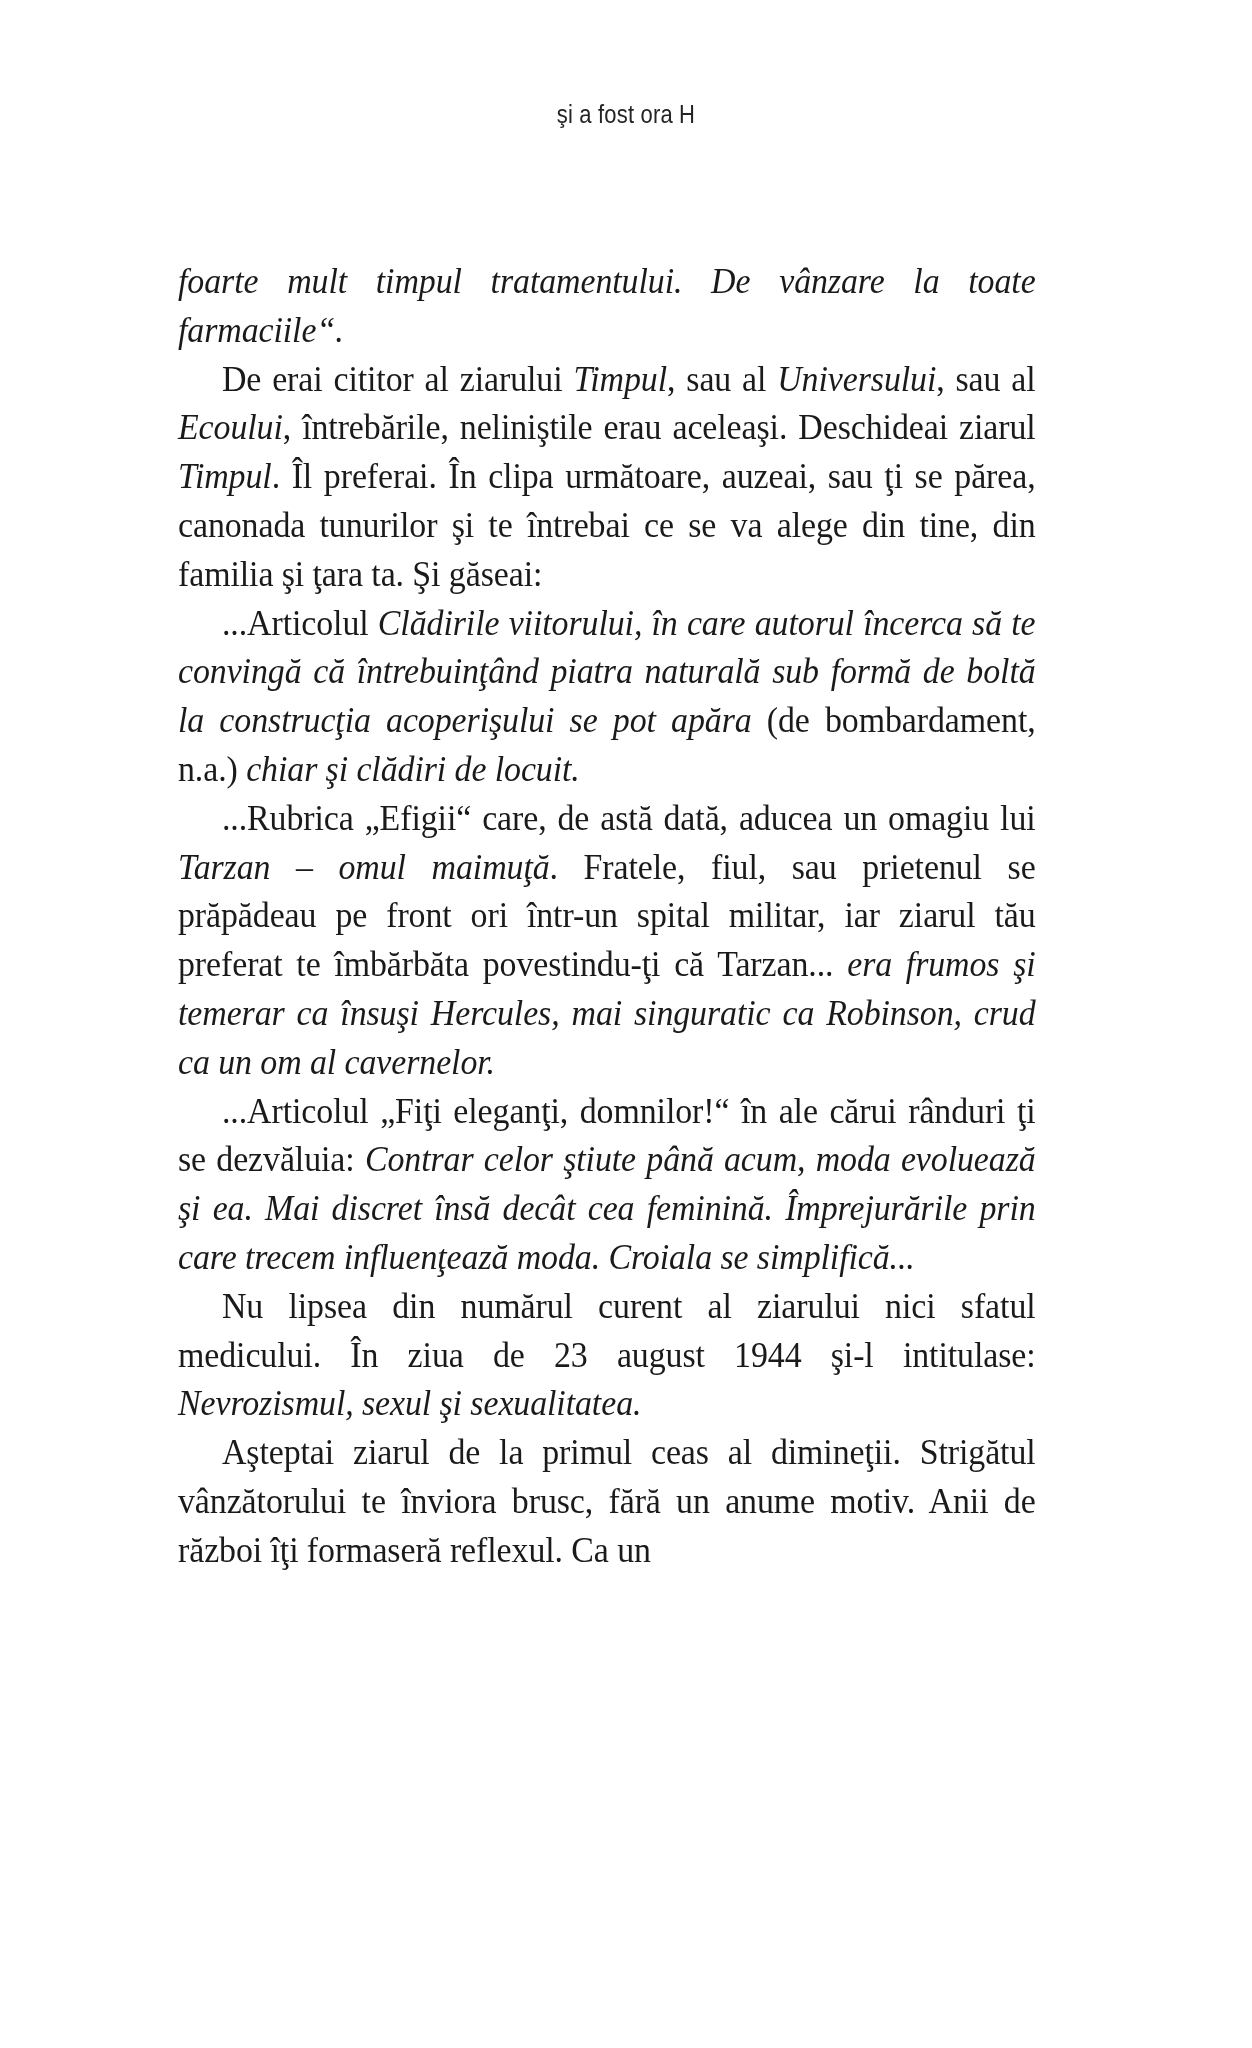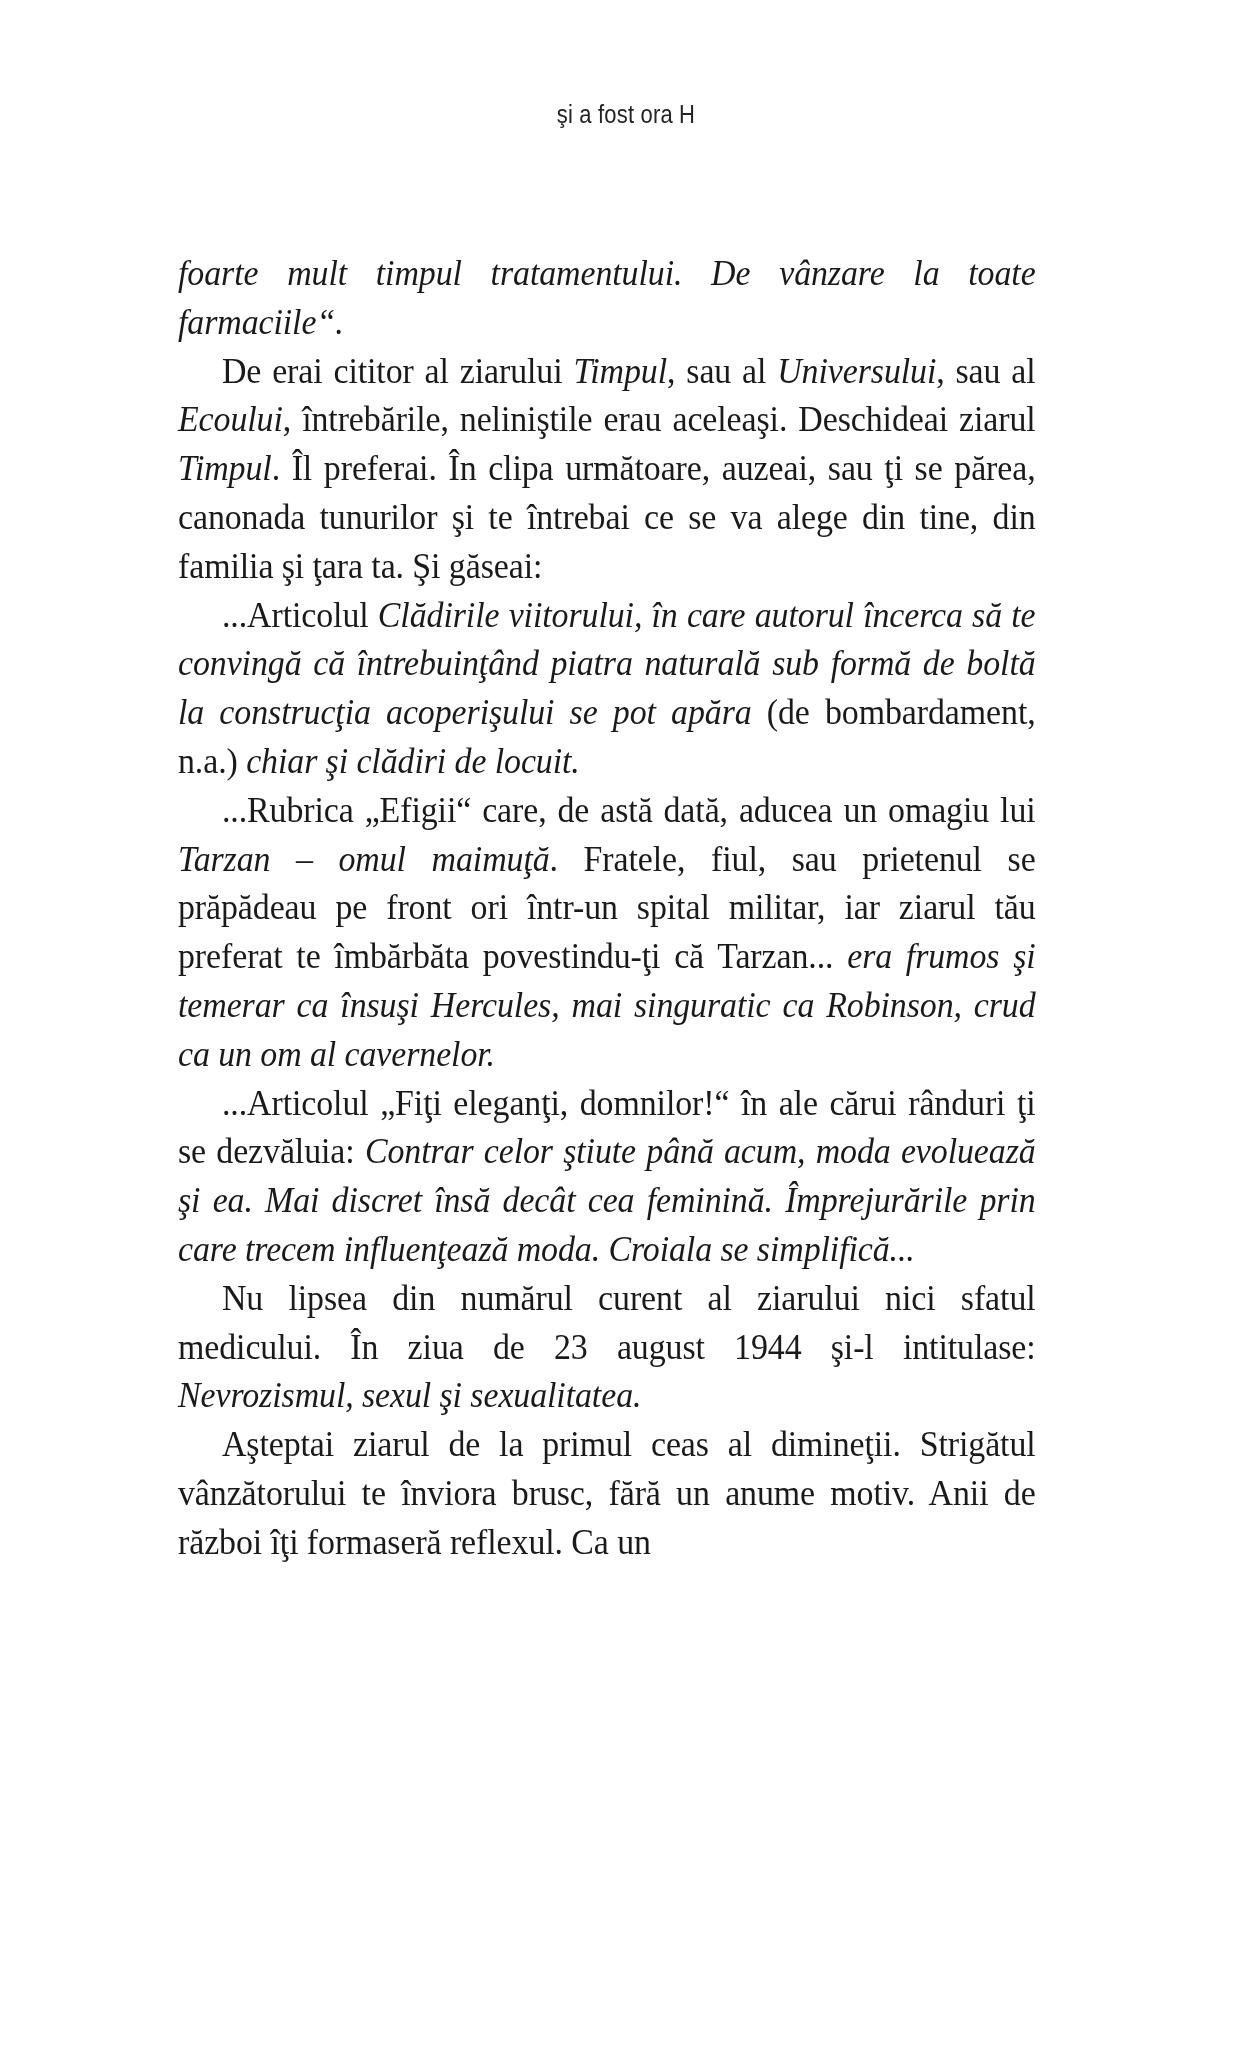--- a/index.html
+++ b/index.html
@@ -24,21 +24,21 @@
     width: 1252px;
     text-align: center;
     font-family: "Liberation Sans", "DejaVu Sans", sans-serif;
     font-size: 25px;
     letter-spacing: 0.2px;
     color: #242424;
     transform: scaleX(0.88);
   }
   .text-block {
     position: absolute;
-    top: 249px;
+    top: 257px;
     left: 178px;
     width: 898px;
   }
   p.para {
     margin: 0;
     text-align: justify;
     text-align-last: left;
     font-size: 35.5px;
     line-height: 48.8px;
     letter-spacing: -0.1px;

